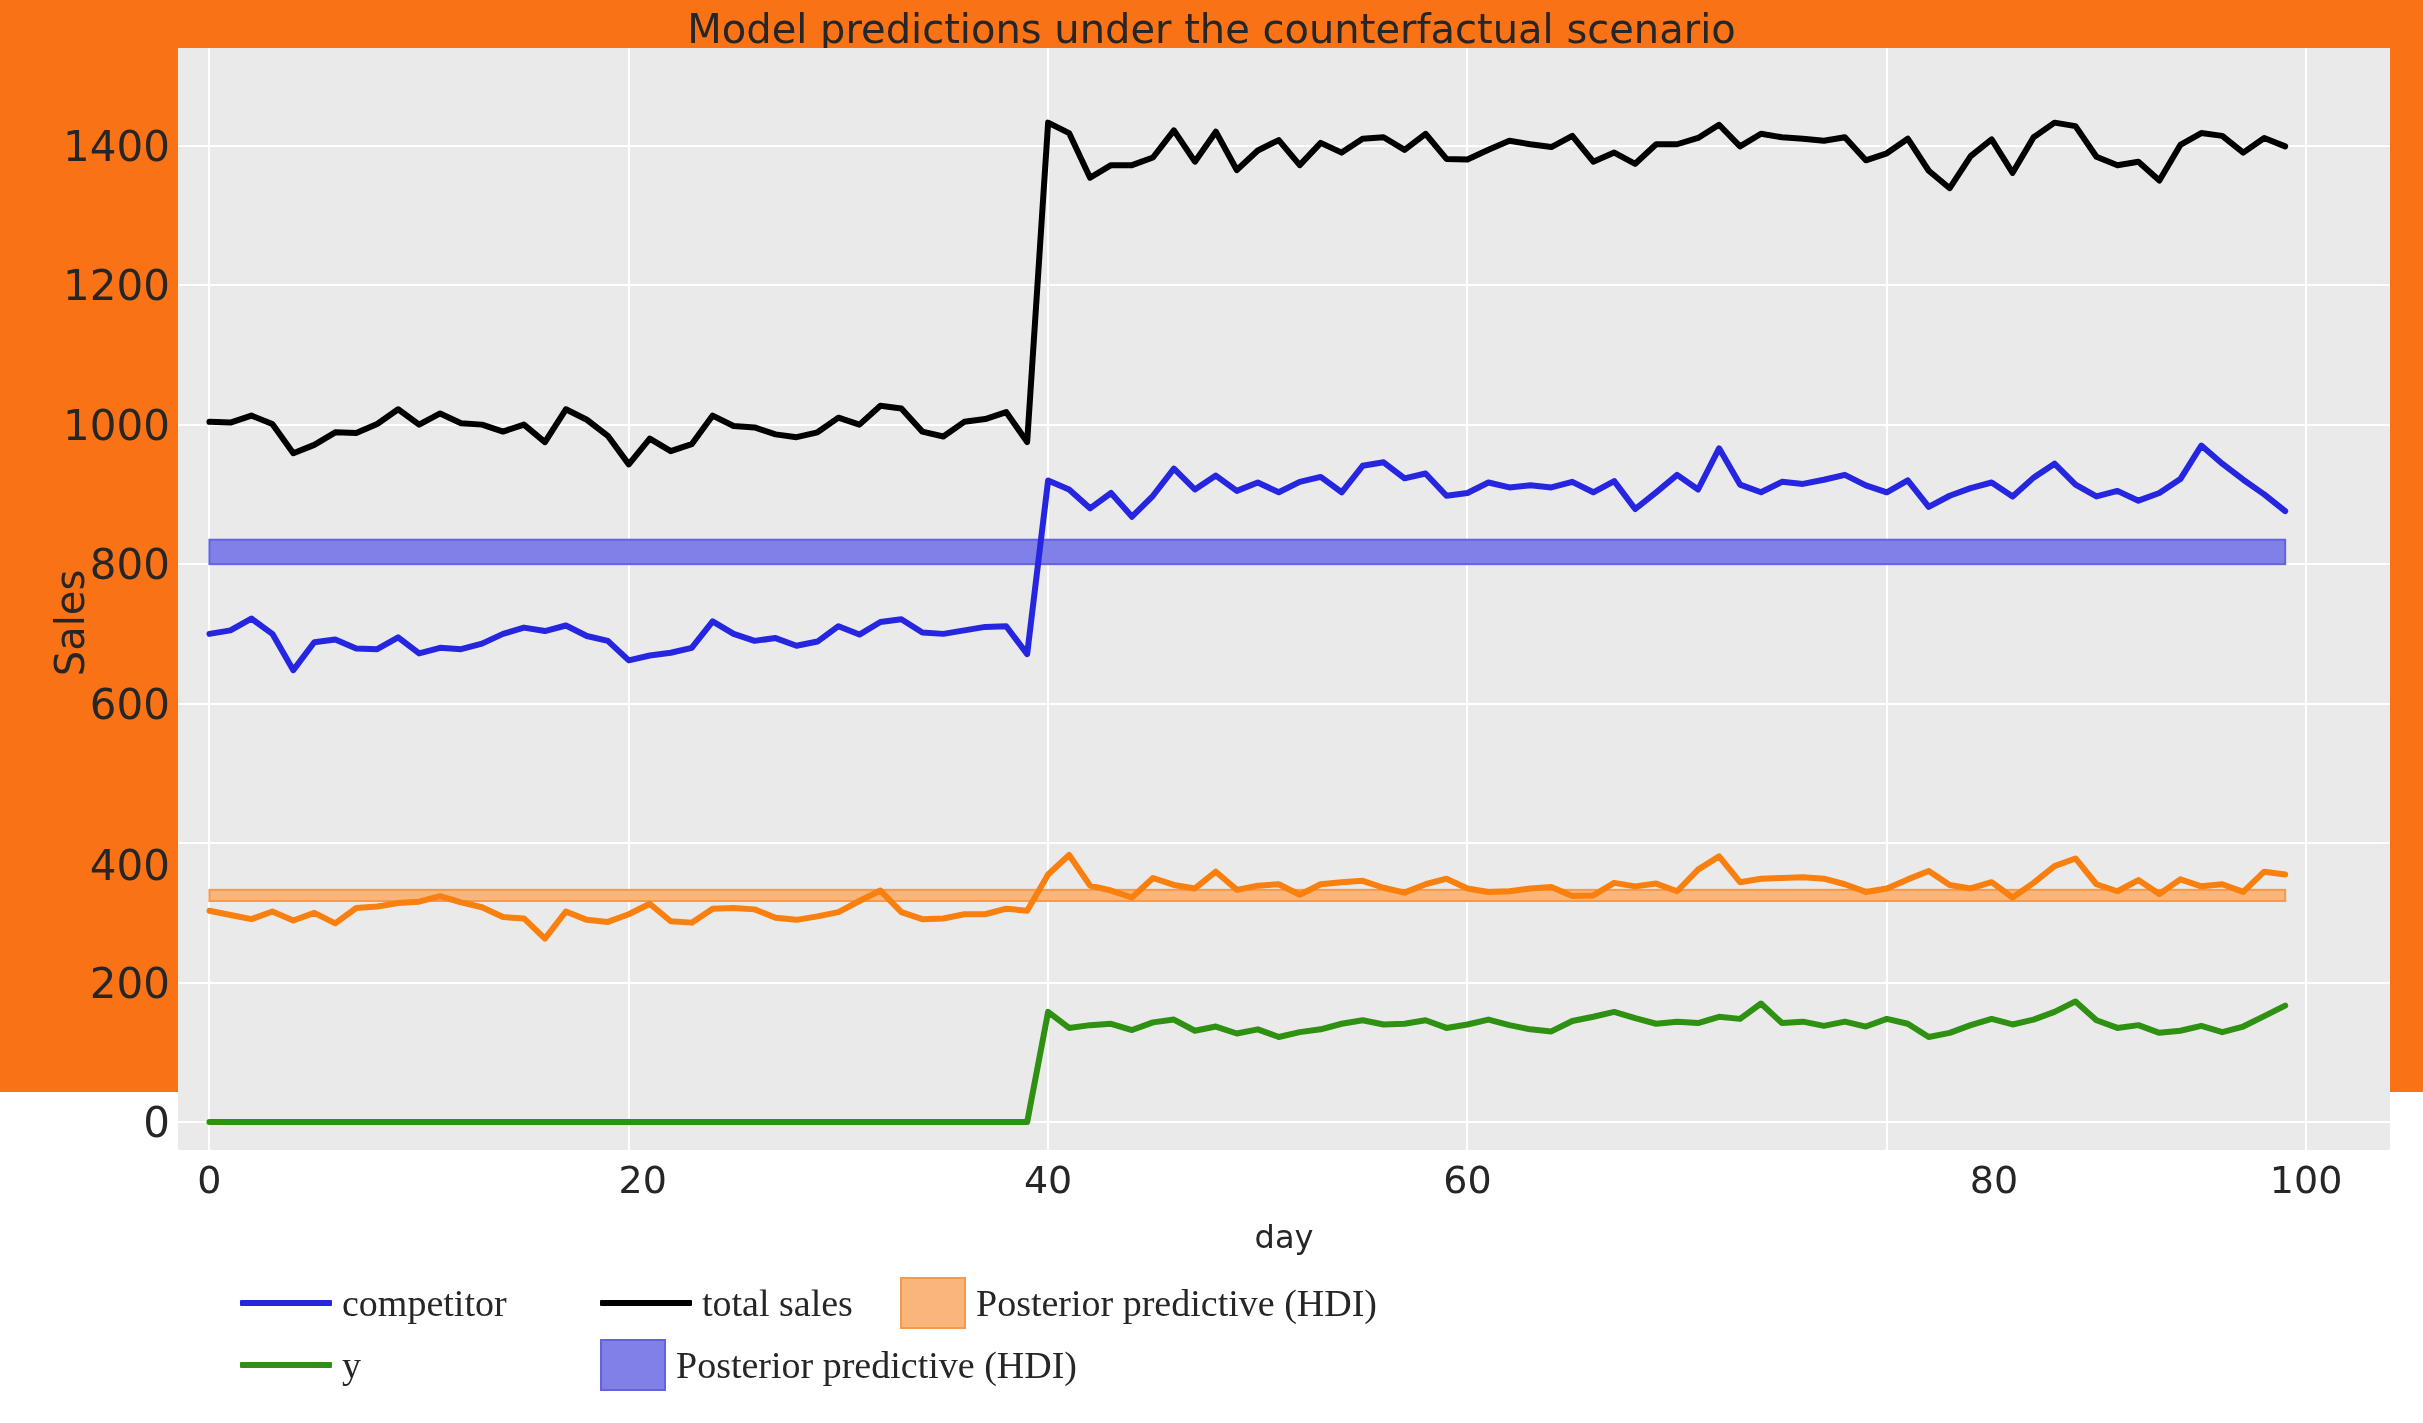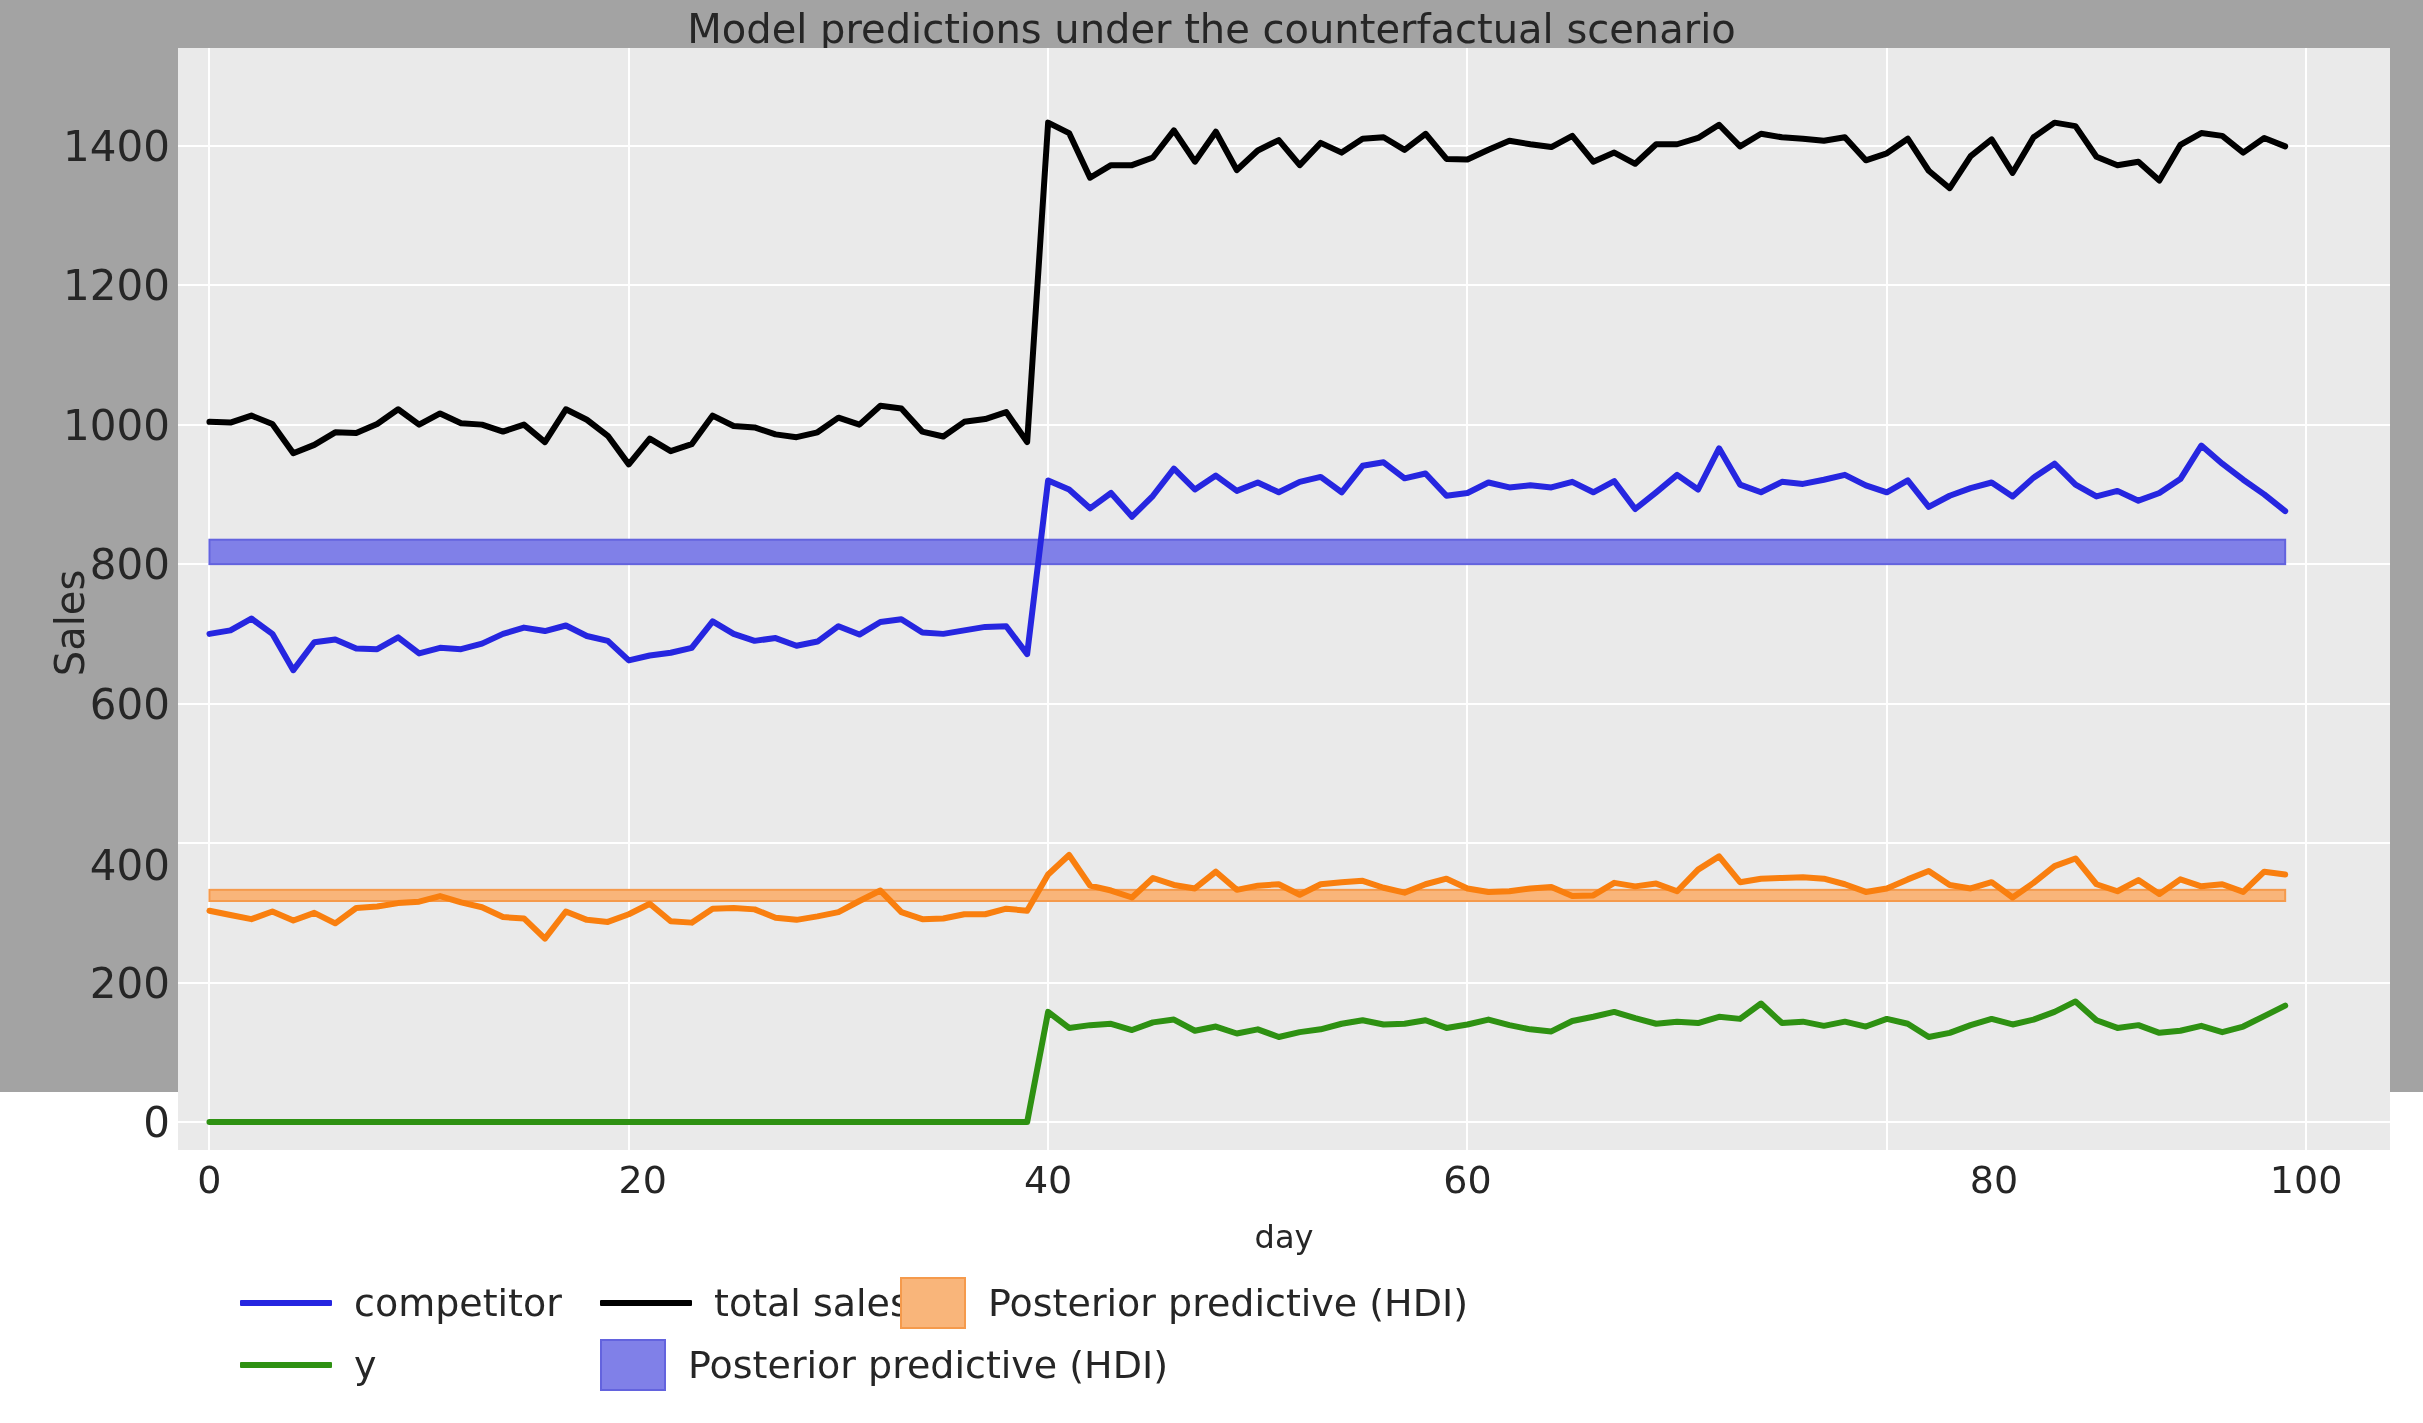--- a/index.html
+++ b/index.html
@@ -10,21 +10,21 @@
   body {
     width: 2423px;
     height: 1423px;
     font-family: "DejaVu Sans", sans-serif;
     overflow: hidden;
   }
   #figure {
     position: relative;
     width: 2423px;
     height: 1092px;
-    background: #a3a3a3;
+    background: #f97316;
   }
   #chart-title {
     position: absolute;
     left: 0;
     top: 6px;
     width: 2423px;
     text-align: center;
     font-size: 40px;
     color: #262626;
     letter-spacing: 0px;
@@ -100,22 +100,23 @@
     width: 2150px;
     display: grid;
     grid-template-columns: 360px 300px 700px 700px;
     grid-template-rows: 62px 62px;
     grid-auto-flow: column;
     align-items: center;
   }
   .legend-item {
     display: flex;
     align-items: center;
-    gap: 22px;
+    gap: 10px;
     height: 56px;
+    font-family: Liberation Serif, serif;
   }
   .legend-line {
     display: block;
     width: 92px;
     height: 6px;
     border-radius: 1px;
     flex: 0 0 auto;
   }
   .legend-patch {
     display: block;

